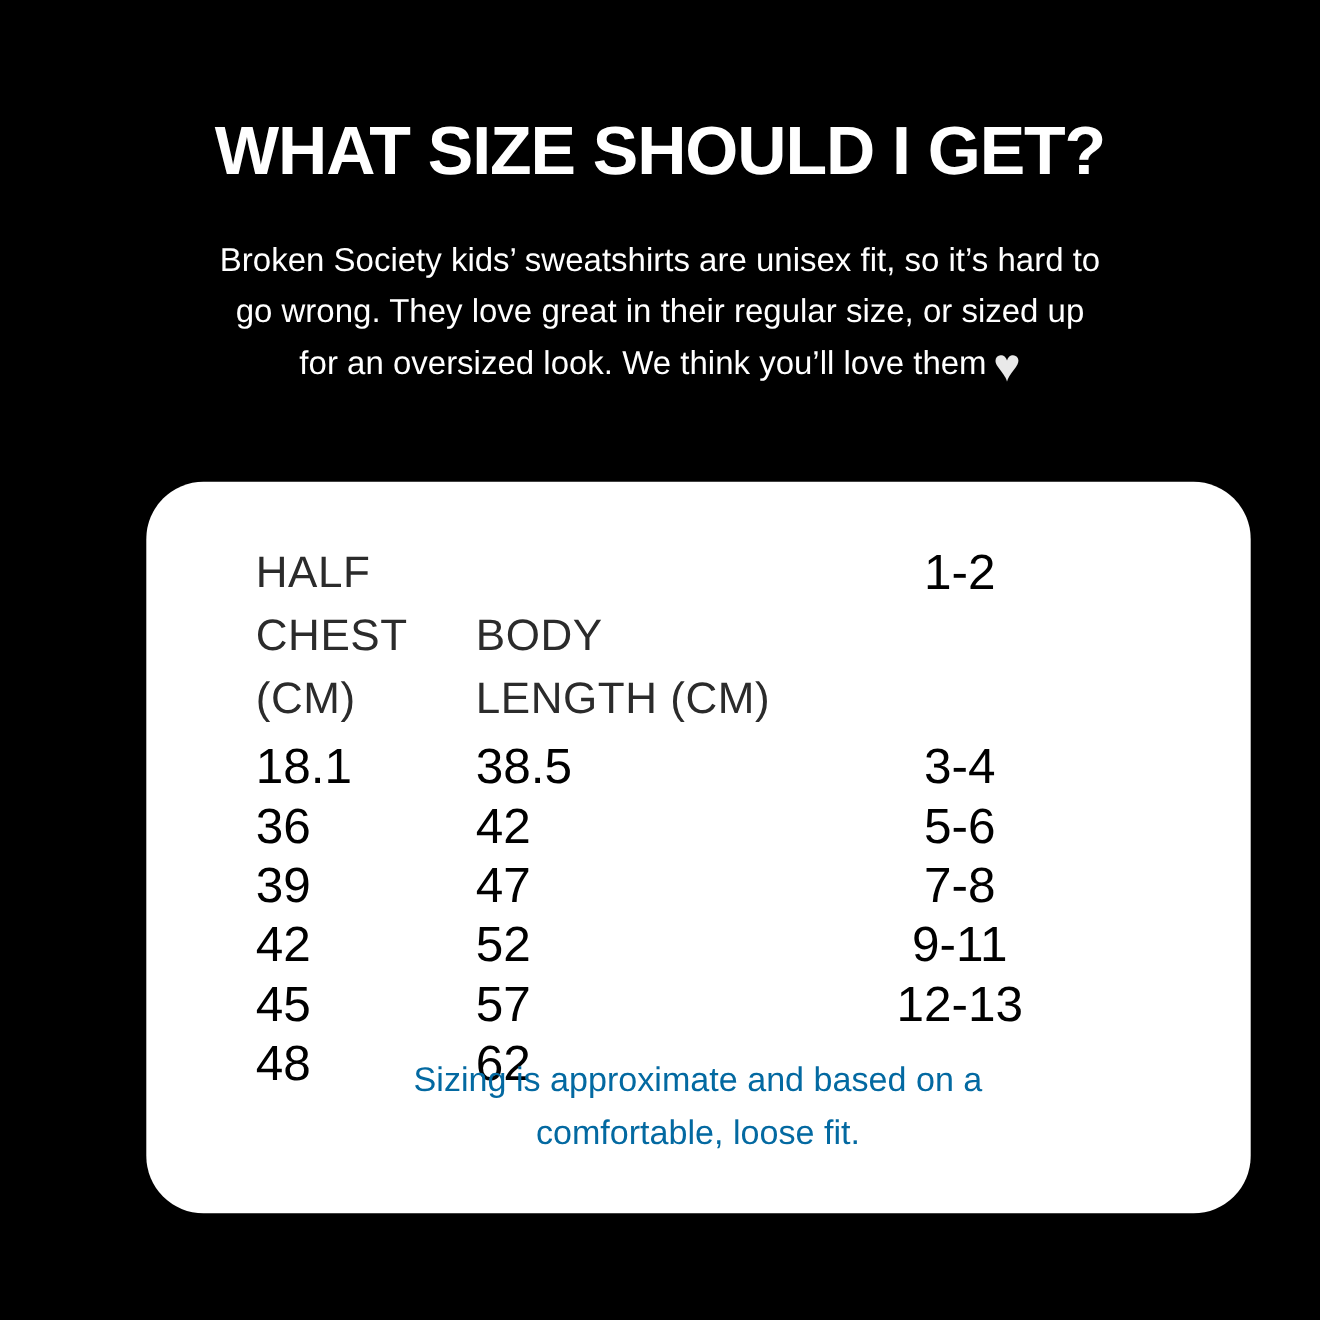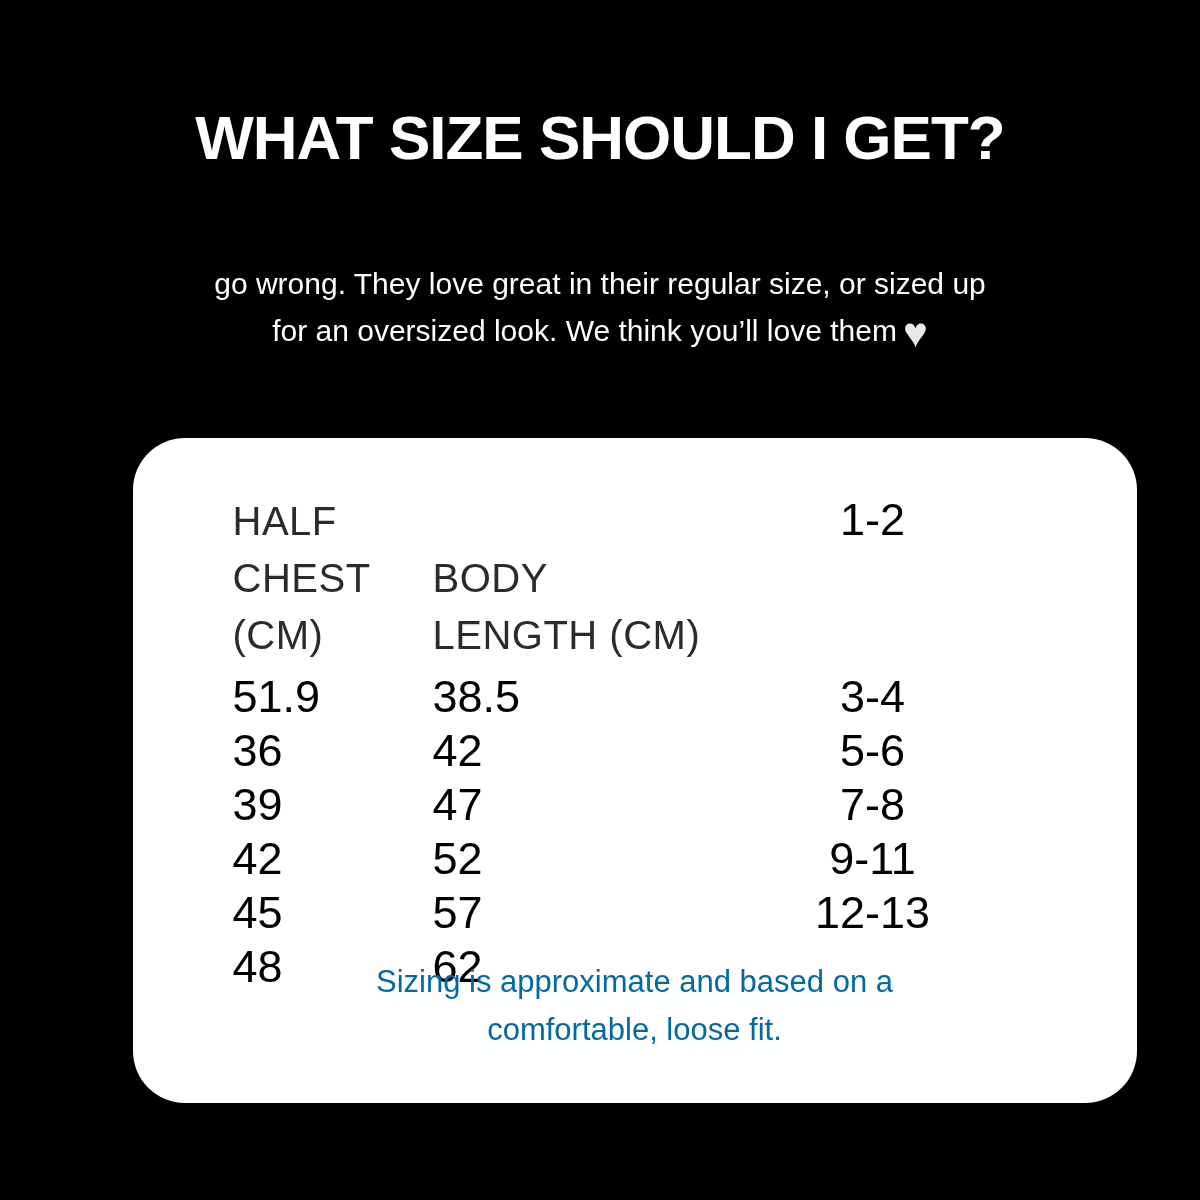--- a/index.html
+++ b/index.html
@@ -103,37 +103,37 @@
   }
 </style>
 </head>
 <body>
 
 <div class="canvas">
 
   <h1 class="title">WHAT SIZE SHOULD I GET?</h1>
 
   <p class="intro">
-    <br>
+    <span>Broken Society kids’ sweatshirts are unisex fit, so it’s hard to</span><br>
     <span>go wrong. They love great in their regular size, or sized up</span><br>
     <span>for an oversized look. We think you’ll love them</span><span class="heart">♥</span>
   </p>
 
   <div class="card">
 
     <div class="size-table">
 
       <div class="hcell col-left">HALF
 CHEST (CM)</div>
       <div class="hcell col-left">BODY
 LENGTH (CM)</div>
 
       <div class="row">
         <div class="cell col-size">1-2</div>
-        <div class="cell col-left">51.9</div>
+        <div class="cell col-left">18.1</div>
         <div class="cell col-left">38.5</div>
       </div>
 
       <div class="row">
         <div class="cell col-size">3-4</div>
         <div class="cell col-left">36</div>
         <div class="cell col-left">42</div>
       </div>
 
       <div class="row">

